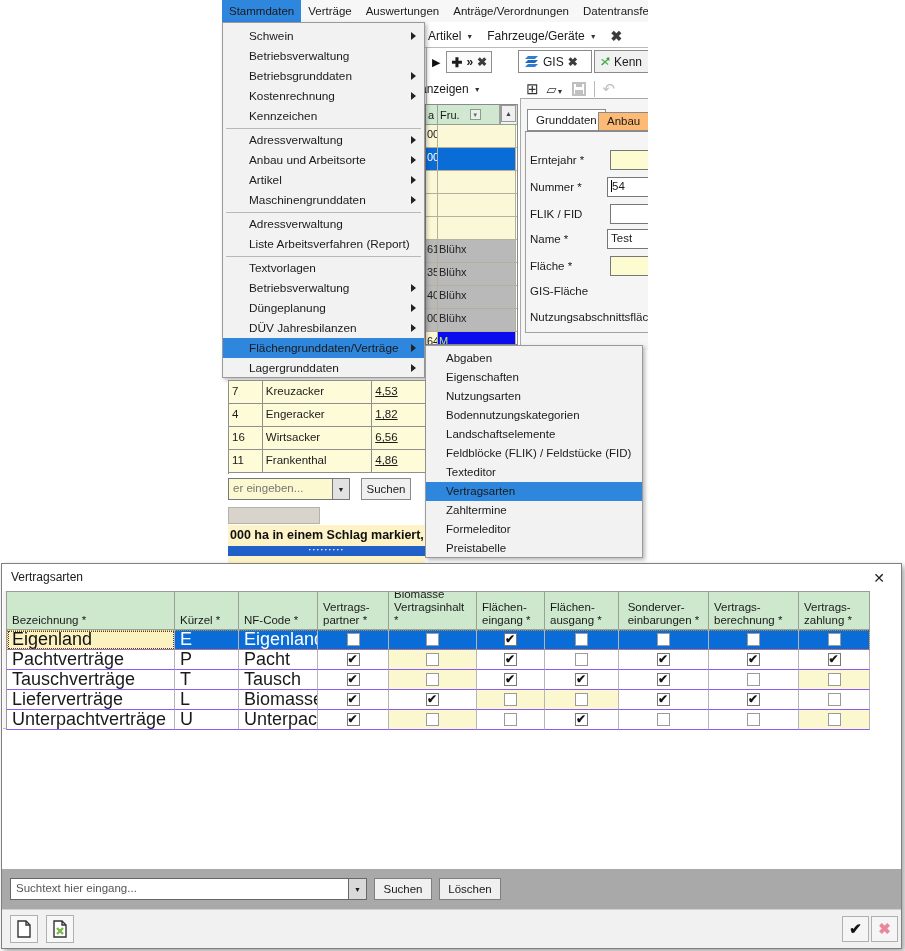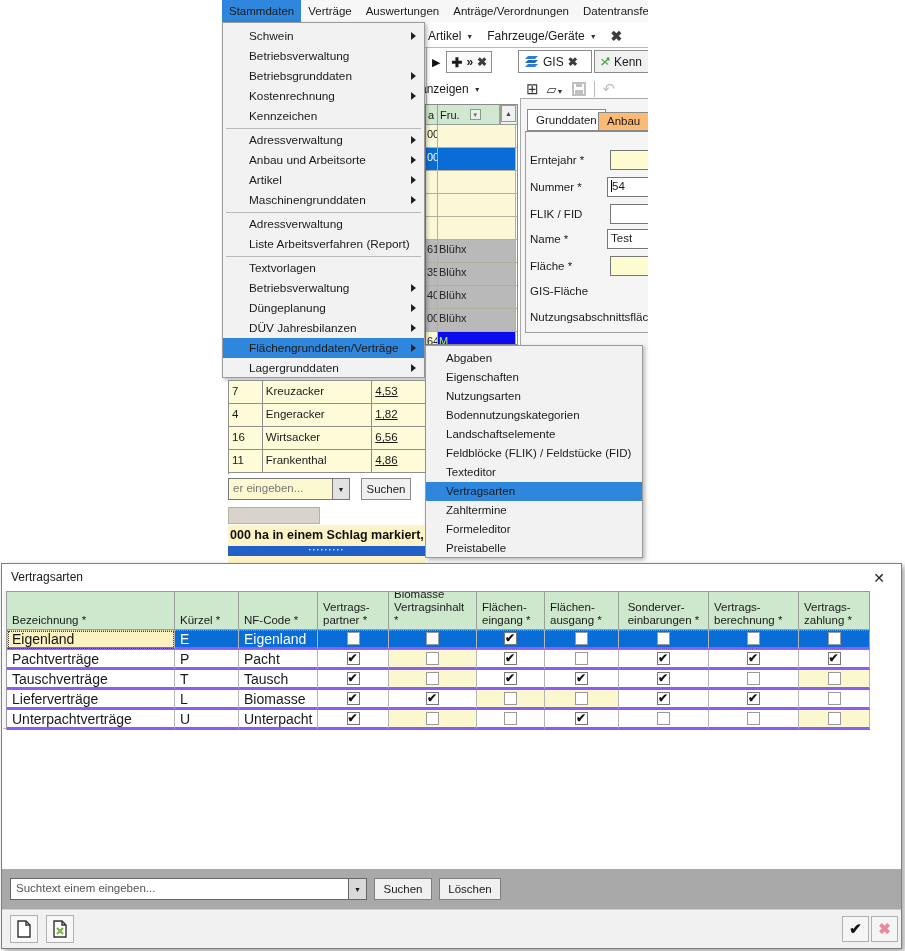--- a/index.html
+++ b/index.html
@@ -80,21 +80,21 @@
 .dialog{left:1px;top:563px;width:901px;height:386px;background:#fff;border:1px solid #7f7f7f;box-shadow:3px 3px 6px rgba(0,0,0,.35);}
 .dtitle{position:absolute;left:0;top:0;width:100%;height:26px;line-height:26px;padding-left:9px;font-size:12px;background:#fff;}
 .dclose{position:absolute;right:9px;top:4px;width:26px;height:20px;text-align:center;line-height:20px;font-size:14px;color:#222;}
 .dtable{position:absolute;left:4px;top:27px;width:864px;border-left:1px solid #9a9a9a;border-top:1px solid #9a9a9a;}
 .dstrip{position:absolute;left:1px;top:27px;width:3px;height:138px;background:#f4f4f4;border-bottom:1px solid #bbb;}
 .dhr{display:flex;}
 .hc{background:#cde8cd;border-right:1px solid #97a297;border-bottom:1px solid #97a297;height:38px;padding:2px 5px;display:flex;align-items:flex-end;font-size:11.5px;overflow:hidden;}
 .hc span{white-space:pre-line;line-height:13px;}
 .dr{display:flex;height:20px;}
 .dr.sel{outline:1px dotted #c98634;outline-offset:-1px;}
-.dc{border-right:1px solid #b5b5b5;border-bottom:3px solid #8b5cf6;padding:2px 5px;font-size:14px;line-height:15px;overflow:hidden;white-space:nowrap;background:#fff;}
+.dc{border-right:1px solid #b5b5b5;border-bottom:1px solid #8b5cf6;padding:2px 5px;font-size:18px;line-height:15px;overflow:hidden;white-space:nowrap;background:#fff;}
 .dr.sel .dc{background:#0a6cd6;color:#fff;}
 .dc.yl{background:#fbf8d0;}
 .dr.sel .dc.focus{background:#fbf2c0;color:#111;outline:1px dotted #444;outline-offset:-2px;}
 .dc.cbc{display:flex;align-items:center;justify-content:center;padding:0;}
 .cb{width:13px;height:13px;background:#fff;border:1px solid #9a9a9a;position:relative;}
 .cb.on{border-color:#777;}
 .cb.on::after{content:"✔";position:absolute;left:0;top:-2px;font-size:12px;font-weight:bold;color:#141414;}
 .c0{width:168px;}.c1{width:64px;}.c2{width:79px;}.c3{width:71px;}.c4{width:88px;}
 .c5{width:68px;}.c6{width:74px;}.c7{width:90px;justify-content:center;}.c8{width:90px;}.c9{width:71px;}
 .dband{position:absolute;left:0;top:305px;width:899px;height:40px;background:#a9a9a9;}
@@ -497,21 +497,21 @@
             <span class="cb"></span>
           </div>
         <div class="dc c9 cbc yl">
             <span class="cb"></span>
           </div>
       </div>
     </div>
 
     <div class="dband">
       <div class="dcombo">
-        <div class="ctext">Suchtext einem eingeben...</div>
+        <div class="ctext">Suchtext hier eingang...</div>
         <div class="cbtn">▼</div>
       </div>
       <div class="dbtn" style="left:372px;width:58px;">Suchen</div>
       <div class="dbtn" style="left:437px;width:62px;">Löschen</div>
     </div>
 
     <div class="dfoot">
       <div class="iconbtn" style="left:8px;">
         <svg width="16" height="18" viewBox="0 0 16 18">
           <path d="M2,1 L10,1 L14,5 L14,17 L2,17 Z" fill="#fff" stroke="#333" stroke-width="1.4"></path>

